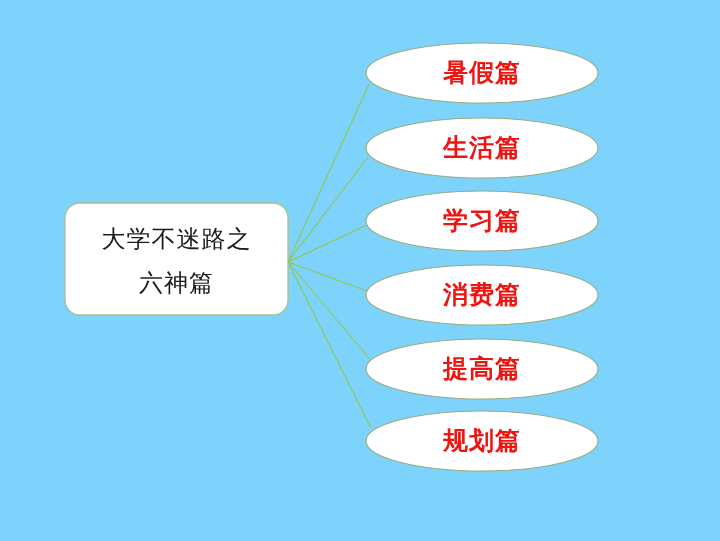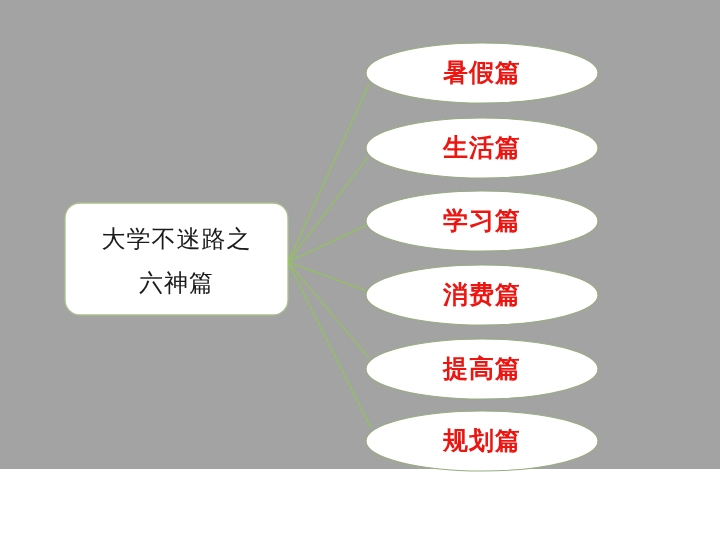--- a/index.html
+++ b/index.html
@@ -9,22 +9,22 @@
   }
   body {
     width: 720px;
     height: 541px;
     overflow: hidden;
     font-family: "Liberation Sans", "DejaVu Sans", sans-serif;
   }
   #diagram-canvas {
     position: relative;
     width: 720px;
-    height: 469px;
-    background: #a3a3a3;
+    height: 541px;
+    background: #7dd3fc;
   }
   svg.diagram-svg {
     position: absolute;
     top: 0;
     left: 0;
     width: 720px;
     height: 541px;
     display: block;
   }
   .connector-line {

